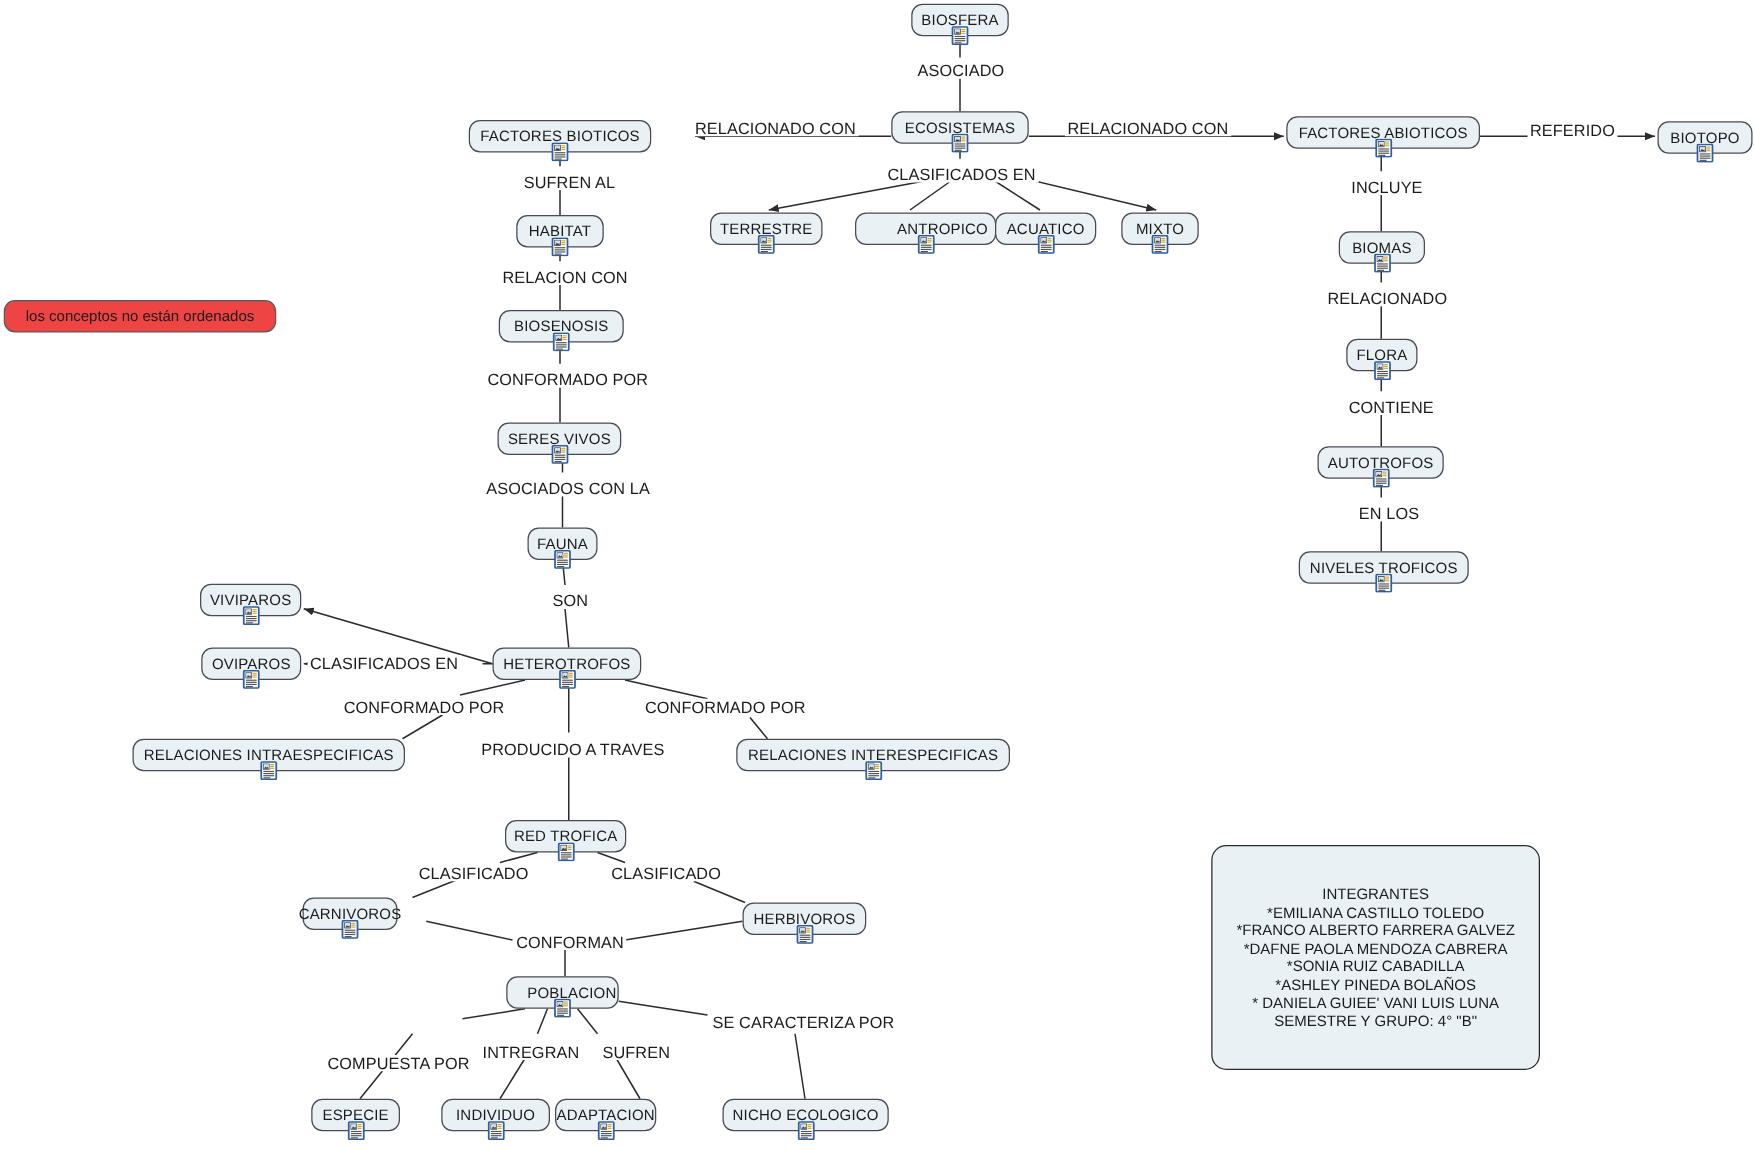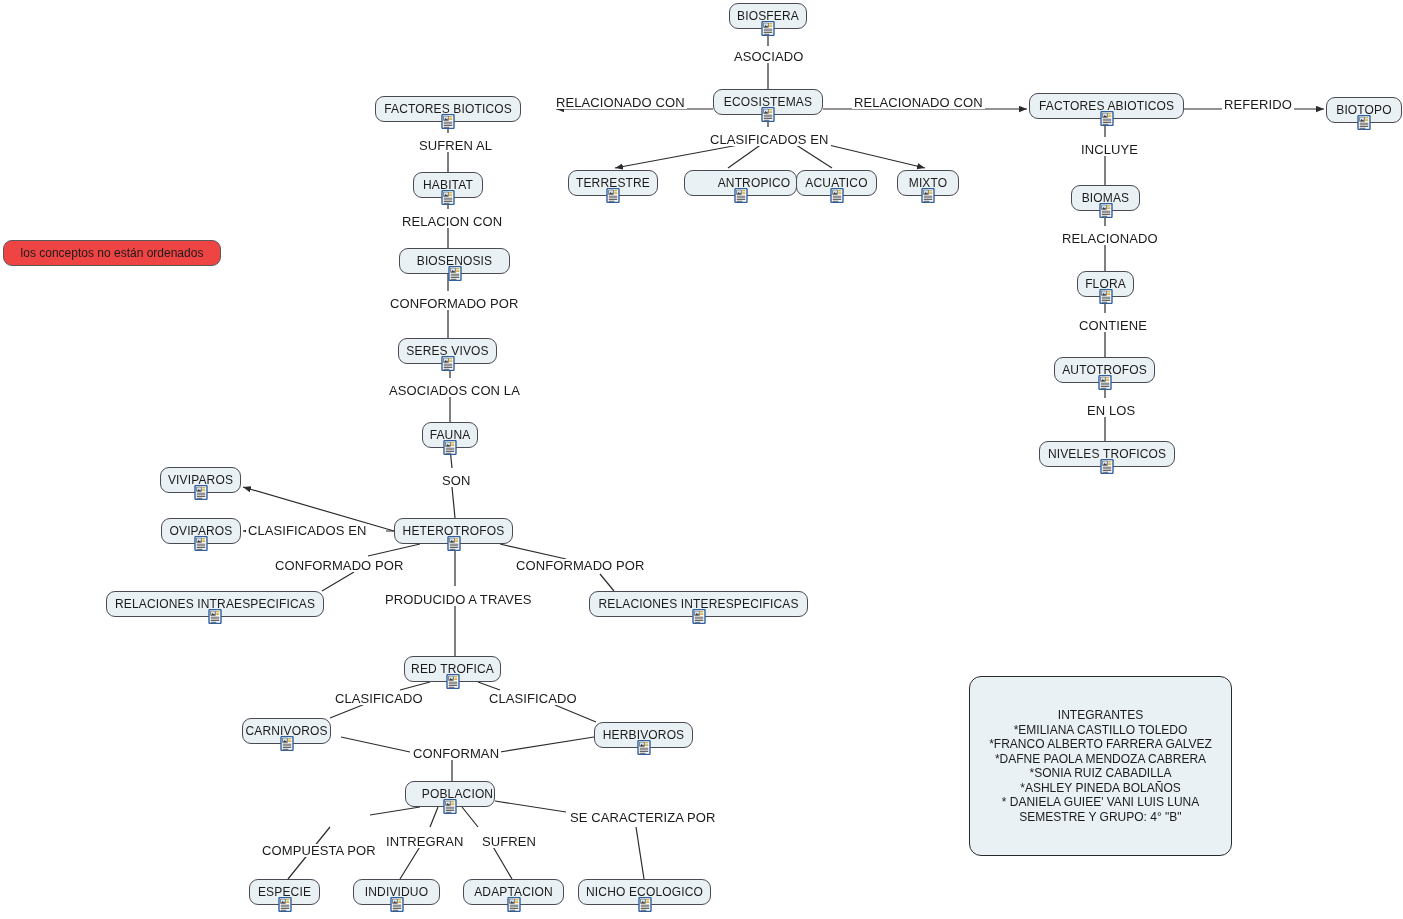--- a/index.html
+++ b/index.html
@@ -313,21 +313,21 @@
             <path d="M3.7,5.9 L5.0,4.1 L6.0,5.2 L6.9,4.4 L7.3,5.9 z" fill="#3a3a3a"></path>
             <rect x="8.6" y="2.2" width="3.2" height="0.9" fill="#c9a227"></rect>
             <rect x="8.6" y="3.7" width="3.2" height="0.9" fill="#c9a227"></rect>
             <rect x="8.6" y="5.2" width="3.2" height="0.9" fill="#c9a227"></rect>
             <rect x="3.2" y="7.7" width="8.6" height="0.95" fill="#555"></rect>
             <rect x="3.2" y="9.4" width="8.6" height="0.95" fill="#555"></rect>
             <rect x="3.2" y="11.1" width="8.6" height="0.95" fill="#555"></rect>
             <rect x="3.2" y="12.8" width="5.6" height="0.95" fill="#555"></rect>
           </svg></span>
       </div>
-      <div class="node" style="left: 399px; top: 248px; width: 111px;">
+      <div class="node" style="left: 399px; top: 248px; width: 100px;">
         <span class="lbl">BIOSENOSIS</span>
         <span class="badge"><svg viewBox="0 0 15 15" xmlns="http://www.w3.org/2000/svg">
             <rect x="1.5" y="0.5" width="12" height="14" rx="1" fill="#ffffff" stroke="#2f5f9e" stroke-width="1.4"></rect>
             <rect x="3.2" y="2.2" width="4.6" height="4.2" fill="#ffffff" stroke="#4a4a4a" stroke-width="0.7"></rect>
             <rect x="3.6" y="2.6" width="3.8" height="3.4" fill="#cfe0ef"></rect>
             <path d="M3.7,5.9 L5.0,4.1 L6.0,5.2 L6.9,4.4 L7.3,5.9 z" fill="#3a3a3a"></path>
             <rect x="8.6" y="2.2" width="3.2" height="0.9" fill="#c9a227"></rect>
             <rect x="8.6" y="3.7" width="3.2" height="0.9" fill="#c9a227"></rect>
             <rect x="8.6" y="5.2" width="3.2" height="0.9" fill="#c9a227"></rect>
             <rect x="3.2" y="7.7" width="8.6" height="0.95" fill="#555"></rect>
@@ -505,21 +505,21 @@
             <path d="M3.7,5.9 L5.0,4.1 L6.0,5.2 L6.9,4.4 L7.3,5.9 z" fill="#3a3a3a"></path>
             <rect x="8.6" y="2.2" width="3.2" height="0.9" fill="#c9a227"></rect>
             <rect x="8.6" y="3.7" width="3.2" height="0.9" fill="#c9a227"></rect>
             <rect x="8.6" y="5.2" width="3.2" height="0.9" fill="#c9a227"></rect>
             <rect x="3.2" y="7.7" width="8.6" height="0.95" fill="#555"></rect>
             <rect x="3.2" y="9.4" width="8.6" height="0.95" fill="#555"></rect>
             <rect x="3.2" y="11.1" width="8.6" height="0.95" fill="#555"></rect>
             <rect x="3.2" y="12.8" width="5.6" height="0.95" fill="#555"></rect>
           </svg></span>
       </div>
-      <div class="node" style="left: 242px; top: 718px; width: 89px;">
+      <div class="node" style="left: 242px; top: 718px; width: 76px;">
         <span class="lbl">CARNIVOROS</span>
         <span class="badge"><svg viewBox="0 0 15 15" xmlns="http://www.w3.org/2000/svg">
             <rect x="1.5" y="0.5" width="12" height="14" rx="1" fill="#ffffff" stroke="#2f5f9e" stroke-width="1.4"></rect>
             <rect x="3.2" y="2.2" width="4.6" height="4.2" fill="#ffffff" stroke="#4a4a4a" stroke-width="0.7"></rect>
             <rect x="3.6" y="2.6" width="3.8" height="3.4" fill="#cfe0ef"></rect>
             <path d="M3.7,5.9 L5.0,4.1 L6.0,5.2 L6.9,4.4 L7.3,5.9 z" fill="#3a3a3a"></path>
             <rect x="8.6" y="2.2" width="3.2" height="0.9" fill="#c9a227"></rect>
             <rect x="8.6" y="3.7" width="3.2" height="0.9" fill="#c9a227"></rect>
             <rect x="8.6" y="5.2" width="3.2" height="0.9" fill="#c9a227"></rect>
             <rect x="3.2" y="7.7" width="8.6" height="0.95" fill="#555"></rect>
@@ -585,21 +585,21 @@
             <path d="M3.7,5.9 L5.0,4.1 L6.0,5.2 L6.9,4.4 L7.3,5.9 z" fill="#3a3a3a"></path>
             <rect x="8.6" y="2.2" width="3.2" height="0.9" fill="#c9a227"></rect>
             <rect x="8.6" y="3.7" width="3.2" height="0.9" fill="#c9a227"></rect>
             <rect x="8.6" y="5.2" width="3.2" height="0.9" fill="#c9a227"></rect>
             <rect x="3.2" y="7.7" width="8.6" height="0.95" fill="#555"></rect>
             <rect x="3.2" y="9.4" width="8.6" height="0.95" fill="#555"></rect>
             <rect x="3.2" y="11.1" width="8.6" height="0.95" fill="#555"></rect>
             <rect x="3.2" y="12.8" width="5.6" height="0.95" fill="#555"></rect>
           </svg></span>
       </div>
-      <div class="node" style="left: 463px; top: 879px; width: 101px;">
+      <div class="node" style="left: 444px; top: 879px; width: 81px;">
         <span class="lbl">ADAPTACION</span>
         <span class="badge"><svg viewBox="0 0 15 15" xmlns="http://www.w3.org/2000/svg">
             <rect x="1.5" y="0.5" width="12" height="14" rx="1" fill="#ffffff" stroke="#2f5f9e" stroke-width="1.4"></rect>
             <rect x="3.2" y="2.2" width="4.6" height="4.2" fill="#ffffff" stroke="#4a4a4a" stroke-width="0.7"></rect>
             <rect x="3.6" y="2.6" width="3.8" height="3.4" fill="#cfe0ef"></rect>
             <path d="M3.7,5.9 L5.0,4.1 L6.0,5.2 L6.9,4.4 L7.3,5.9 z" fill="#3a3a3a"></path>
             <rect x="8.6" y="2.2" width="3.2" height="0.9" fill="#c9a227"></rect>
             <rect x="8.6" y="3.7" width="3.2" height="0.9" fill="#c9a227"></rect>
             <rect x="8.6" y="5.2" width="3.2" height="0.9" fill="#c9a227"></rect>
             <rect x="3.2" y="7.7" width="8.6" height="0.95" fill="#555"></rect>

